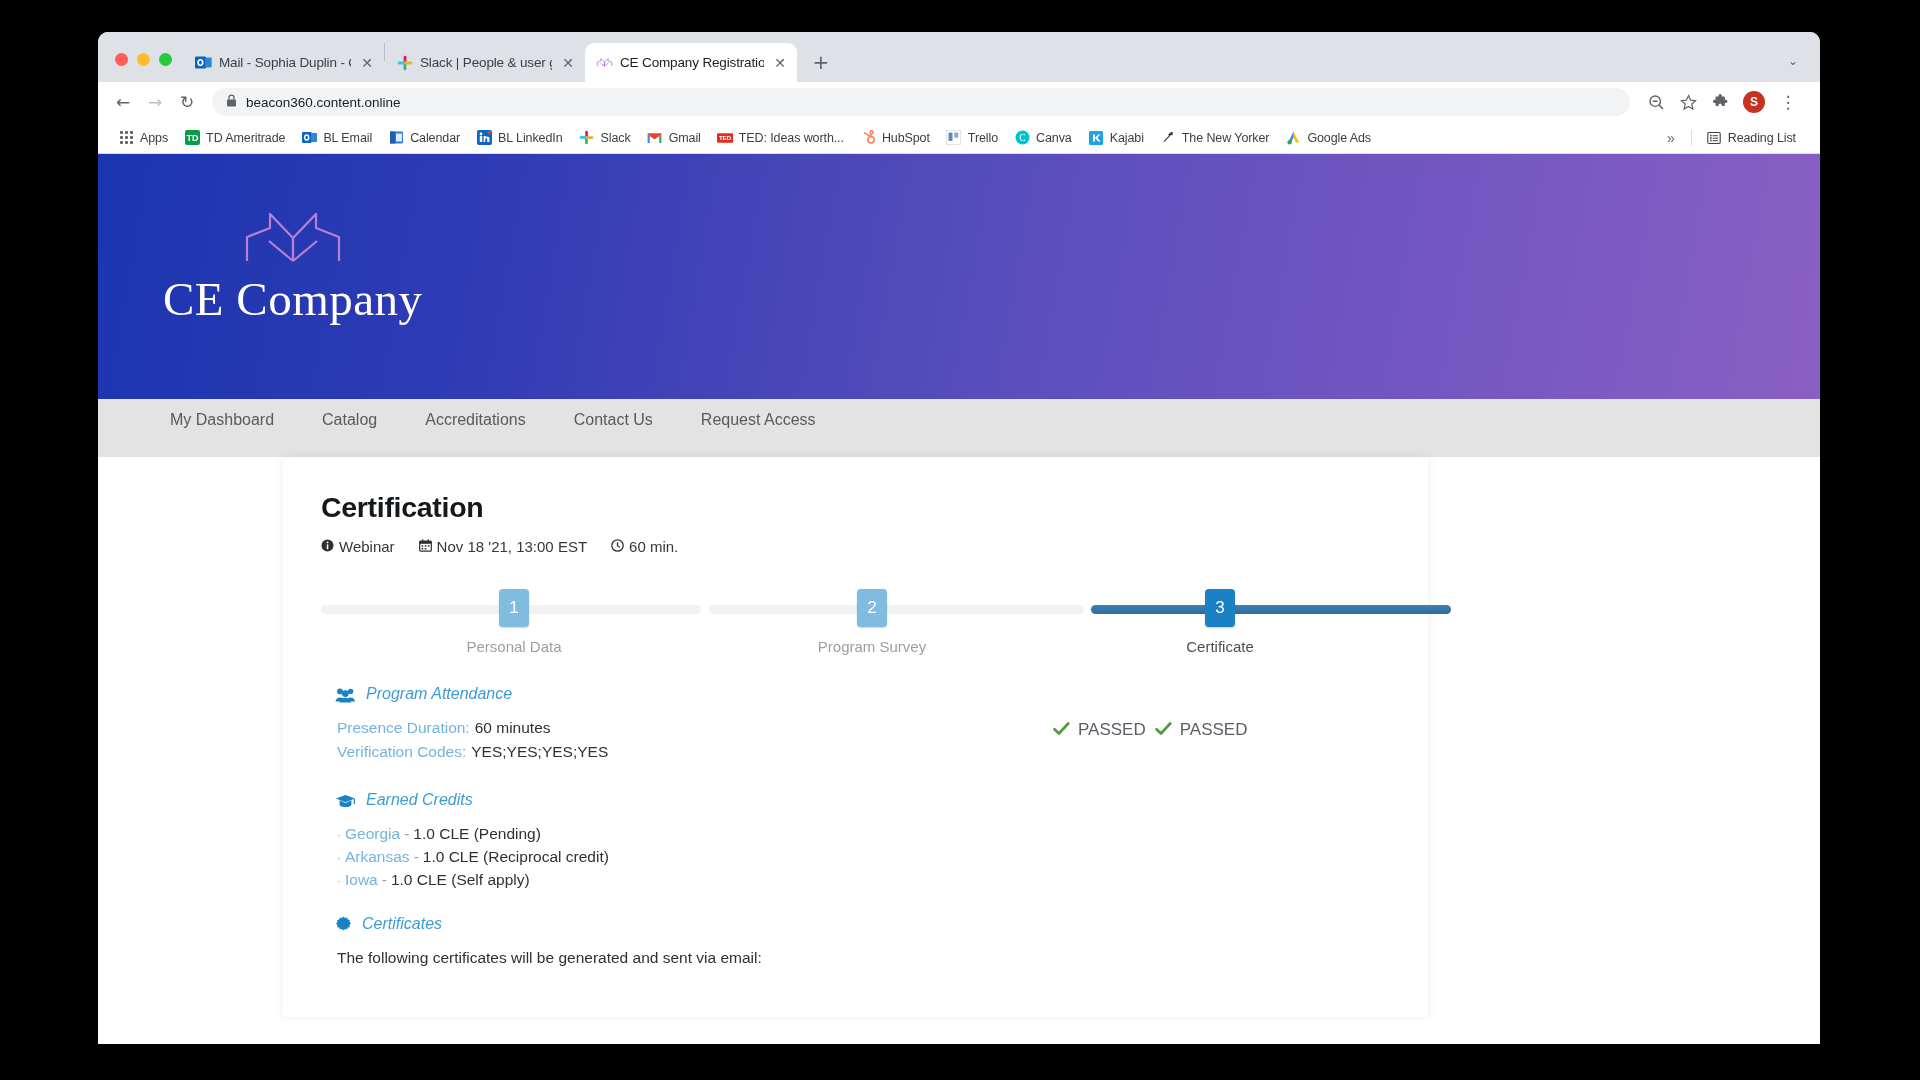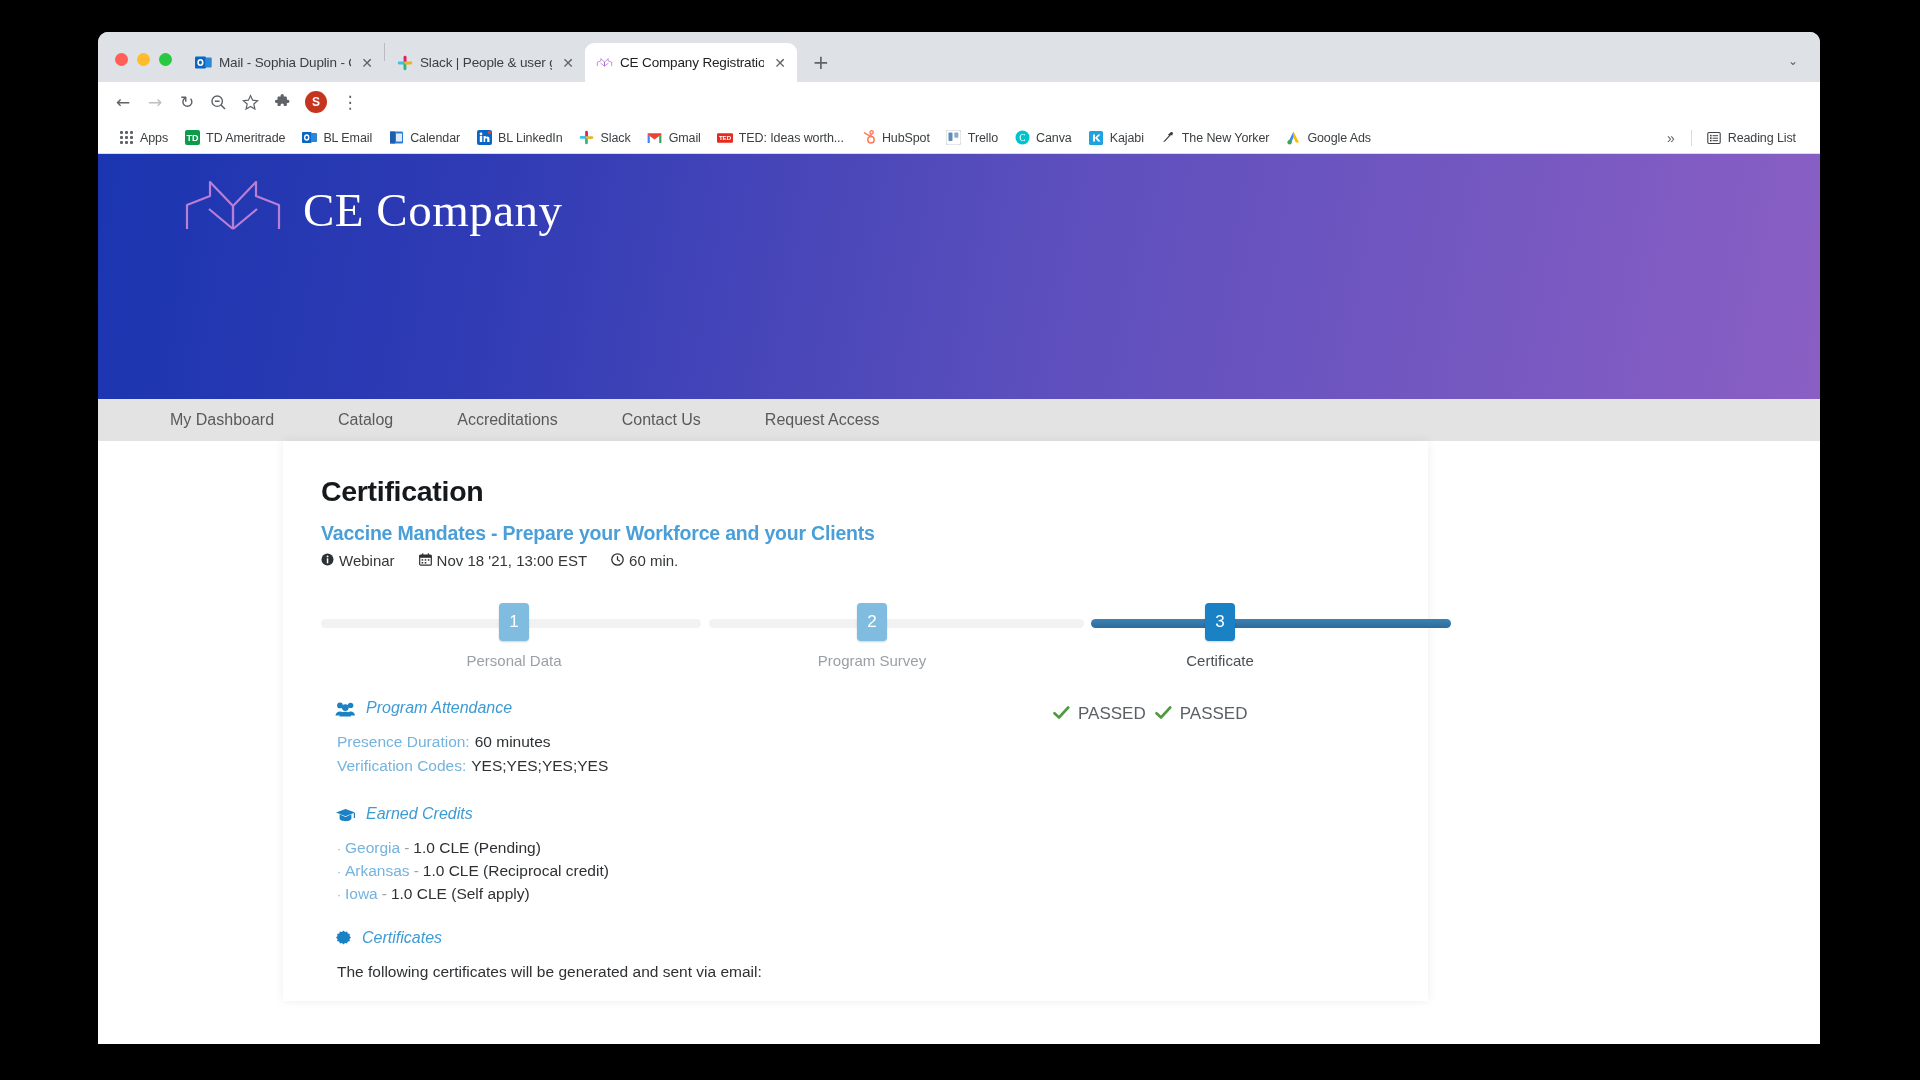--- a/index.html
+++ b/index.html
@@ -175,39 +175,39 @@
   }
 
   
   #banner {
     height: 245px;
     background: linear-gradient(100deg, #1b35b0 0%, #2f3bb4 22%, #5c4fbd 55%, #8a5fc4 100%);
     position: relative;
   }
   #logo-wrap {
     position: absolute;
-    left: 65px; top: 22px;
-    display: flex; flex-direction: row; align-items: center;
+    left: 65px; top: 54px;
+    display: flex; flex-direction: column; align-items: center;
   }
   #logo-mark { margin-bottom: 6px; }
   #logo-text {
     font-family: "Liberation Serif", "DejaVu Serif", serif;
     color: #ffffff;
     font-size: 47px;
     letter-spacing: 0.5px;
     line-height: 1;
   }
 
   
   #sitenav {
-    height: 42px;
+    height: 58px;
     background: #e3e3e3;
-    display: flex; align-items: flex-end;
+    display: flex; align-items: flex-start;
     padding-left: 48px;
-    gap: 16px;
+    gap: 0;
     font-size: 16px;
     color: #5a5a5a;
   }
   .navitem { padding: 0 24px; line-height: 42px; }
 
   
   #content {
     position: relative;
     background: #ffffff;
     height: 560px;
@@ -370,20 +370,29 @@
       <div class="newtab">+</div>
 
       <div class="tabstrip-right">⌄</div>
     </div>
 
     <div id="omnirow">
       <div class="navbtn">←</div>
       <div class="navbtn disabled">→</div>
       <div class="navbtn">↻</div>
 
+      <div id="urlbar">
+        <span>
+          <svg width="11" height="13" viewBox="0 0 11 13">
+            <rect x="1" y="5.5" width="9" height="7" rx="1" fill="#5f6368"></rect>
+            <path d="M3 5.5 V3.6 a2.5 2.5 0 0 1 5 0 V5.5" fill="none" stroke="#5f6368" stroke-width="1.3"></path>
+          </svg>
+        </span>
+        <span>beacon360.content.online</span>
+      </div>
 
       <div class="omni-right">
         <div class="omni-icon">
           <svg width="17" height="17" viewBox="0 0 17 17">
             <circle cx="7.2" cy="7.2" r="5.2" fill="none" stroke="#5f6368" stroke-width="1.4"></circle>
             <line x1="4.8" y1="7.2" x2="9.6" y2="7.2" stroke="#5f6368" stroke-width="1.4"></line>
             <line x1="11" y1="11" x2="15" y2="15" stroke="#5f6368" stroke-width="1.6"></line>
           </svg>
         </div>
         <div class="omni-icon">
@@ -606,21 +615,20 @@
         <div class="navitem">Accreditations</div>
         <div class="navitem">Contact Us</div>
         <div class="navitem">Request Access</div>
       </div>
 
       <div id="content">
         <div id="card">
 
           <div id="page-title">Certification</div>
 
-          <div id="course-title">Vaccine Mandates - Prepare your Workforce and your Clients</div>
 
           <div id="course-meta">
             <span class="mi">
               <span class="gl">
                 <svg width="13" height="13" viewBox="0 0 13 13">
                   <circle cx="6.5" cy="6.5" r="6" fill="#2e3134"></circle>
                   <rect x="5.8" y="5.3" width="1.5" height="5" fill="#fff"></rect>
                   <circle cx="6.55" cy="3.4" r="0.95" fill="#fff"></circle>
                 </svg>
               </span>

